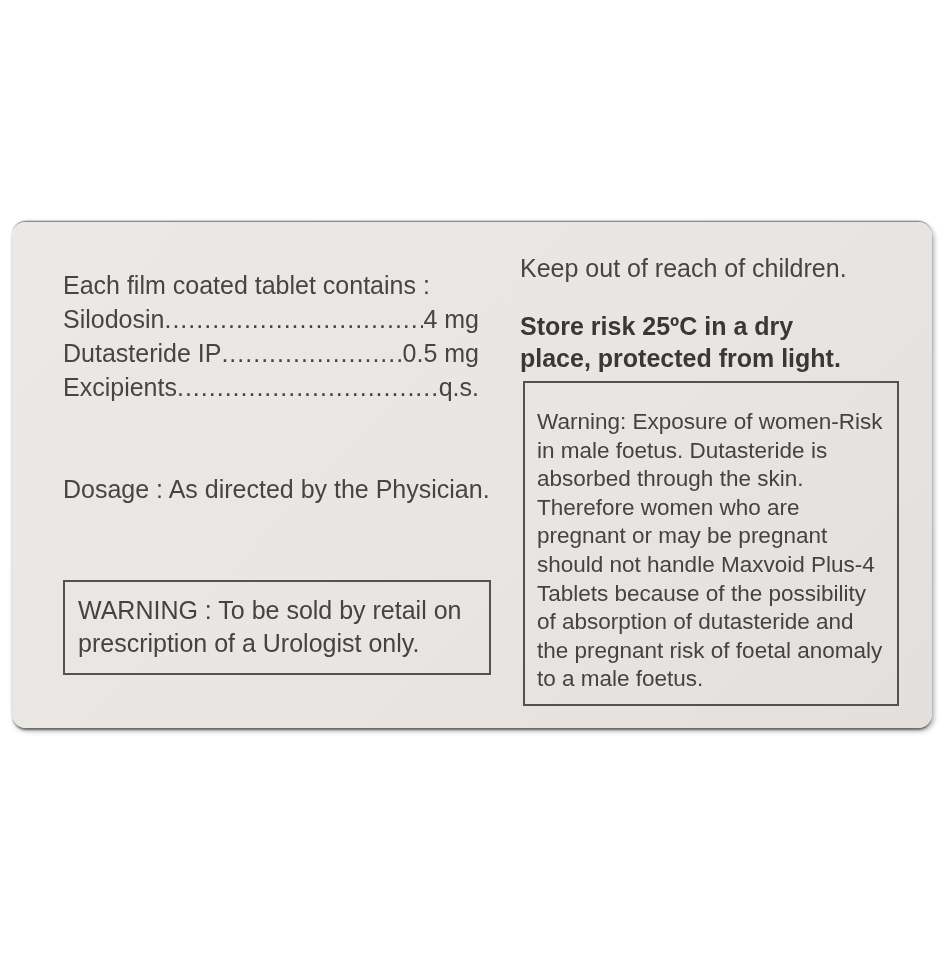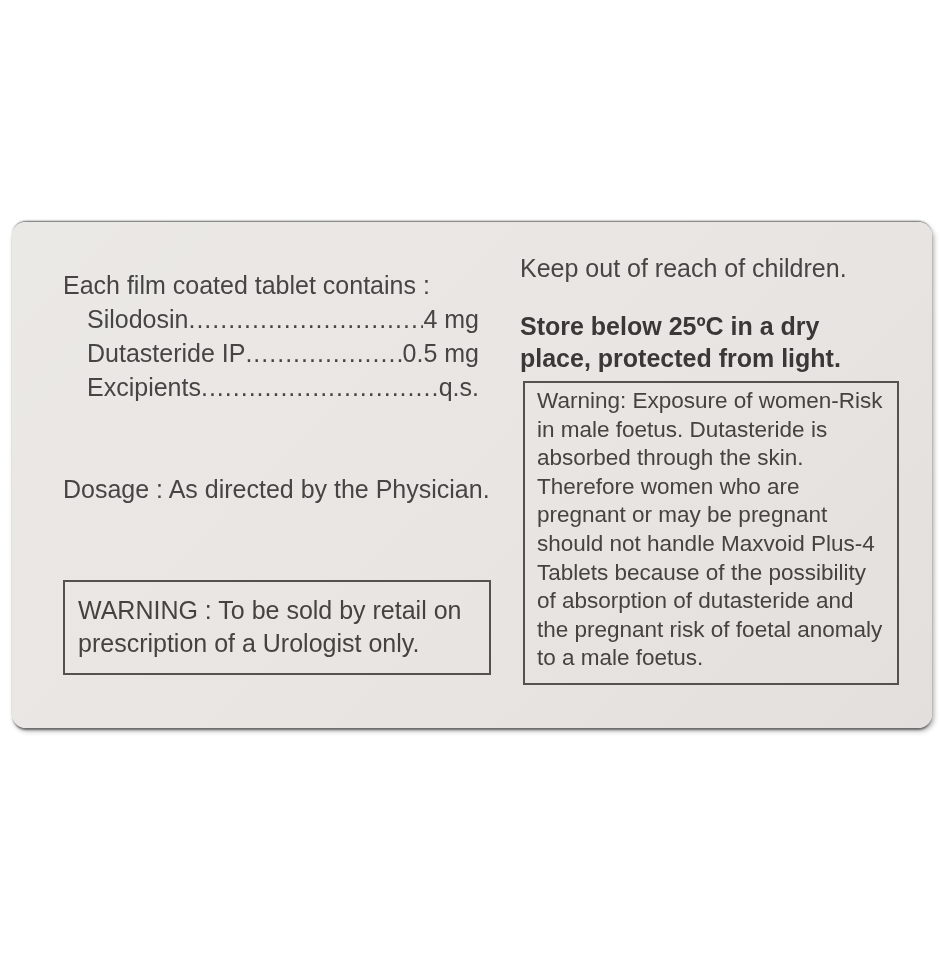--- a/index.html
+++ b/index.html
@@ -17,21 +17,21 @@
     background:linear-gradient(135deg,#ebe9e6 0%,#e8e5e2 55%,#e2dfdc 100%);
     border-radius:14px;
     box-shadow:0 -2px 2px -1px rgba(25,25,25,.65),
                2px 3px 5px rgba(25,25,25,.35),
                0 3px 2px -1px rgba(25,25,25,.5);
     color:#474543;
   }
   .abs{position:absolute;}
   
   .ingredients{left:51px;top:46px;width:416px;font-size:25px;line-height:34px;}
-  .ing-row{display:flex;align-items:baseline;white-space:nowrap;margin-left:24px;}
+  .ing-row{display:flex;align-items:baseline;white-space:nowrap;}
   .ing-name,.ing-value{flex:0 0 auto;}
   .leader{
     flex:1 1 auto;
     overflow:hidden;
     white-space:nowrap;
     min-width:0;
     letter-spacing:1px;
   }
   .colour-line{left:51px;top:188px;font-size:25px;}
   .dosage-line{left:51px;top:253px;font-size:25px;}
@@ -45,21 +45,21 @@
   
   .keep-line{left:508px;top:32px;font-size:25px;}
   .storage-line{
     left:508px;top:88px;
     font-size:25px;line-height:32px;
     font-weight:bold;color:#393836;
   }
   .warn-box-right{
     left:511px;top:159px;width:348px;
     border:2px solid #55524e;
-    padding:4px 12px 10px 12px;
+    padding:25px 12px 10px 12px;
     font-size:22.5px;line-height:28.6px;
     color:#45433f;
   }
 </style>
 </head>
 <body>
 
 <div class="stage">
   <div class="card">
 
@@ -89,21 +89,21 @@
     <div class="abs dosage-line">Dosage : As directed by the Physician.</div>
 
     <div class="abs warn-box-left">
       <div>WARNING : To be sold by retail on</div>
       <div>prescription of a Urologist only.</div>
     </div>
 
     <div class="abs keep-line">Keep out of reach of children.</div>
 
     <div class="abs storage-line">
-      <div>Store below 25ºC in a dry</div>
+      <div>Store risk 25ºC in a dry</div>
       <div>place, protected from light.</div>
     </div>
 
     <div class="abs warn-box-right">
       <div>Warning: Exposure of women-Risk</div>
       <div>in male foetus. Dutasteride is</div>
       <div>absorbed through the skin.</div>
       <div>Therefore women who are</div>
       <div>pregnant or may be pregnant</div>
       <div>should not handle Maxvoid Plus-4</div>

